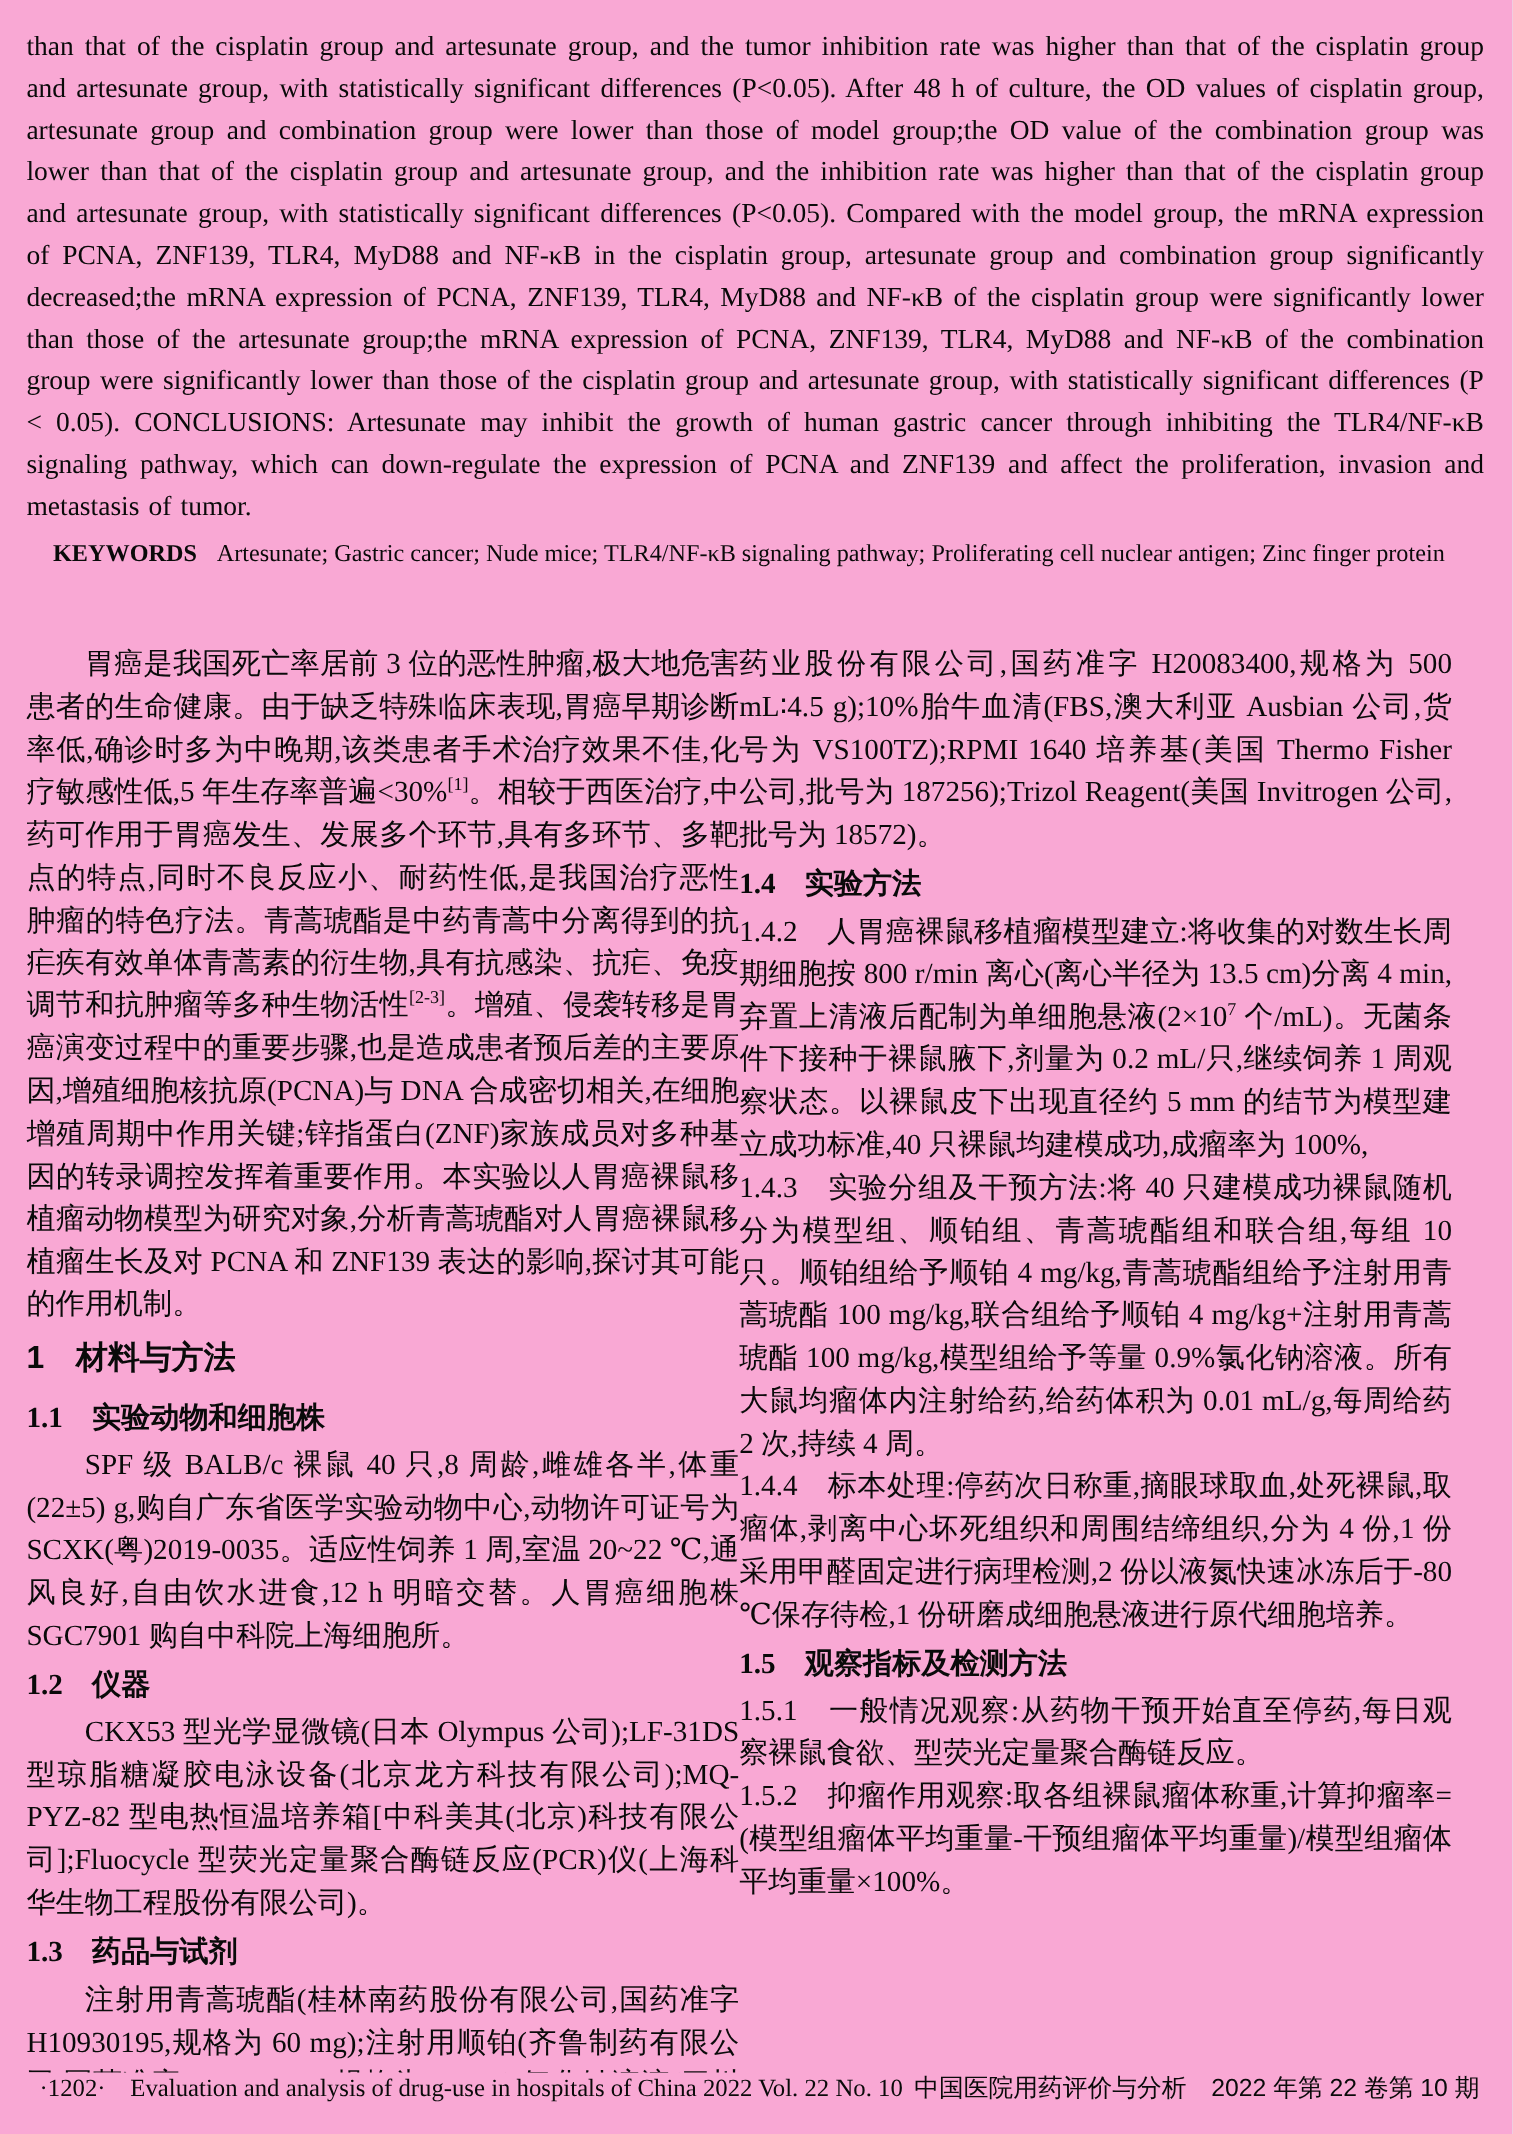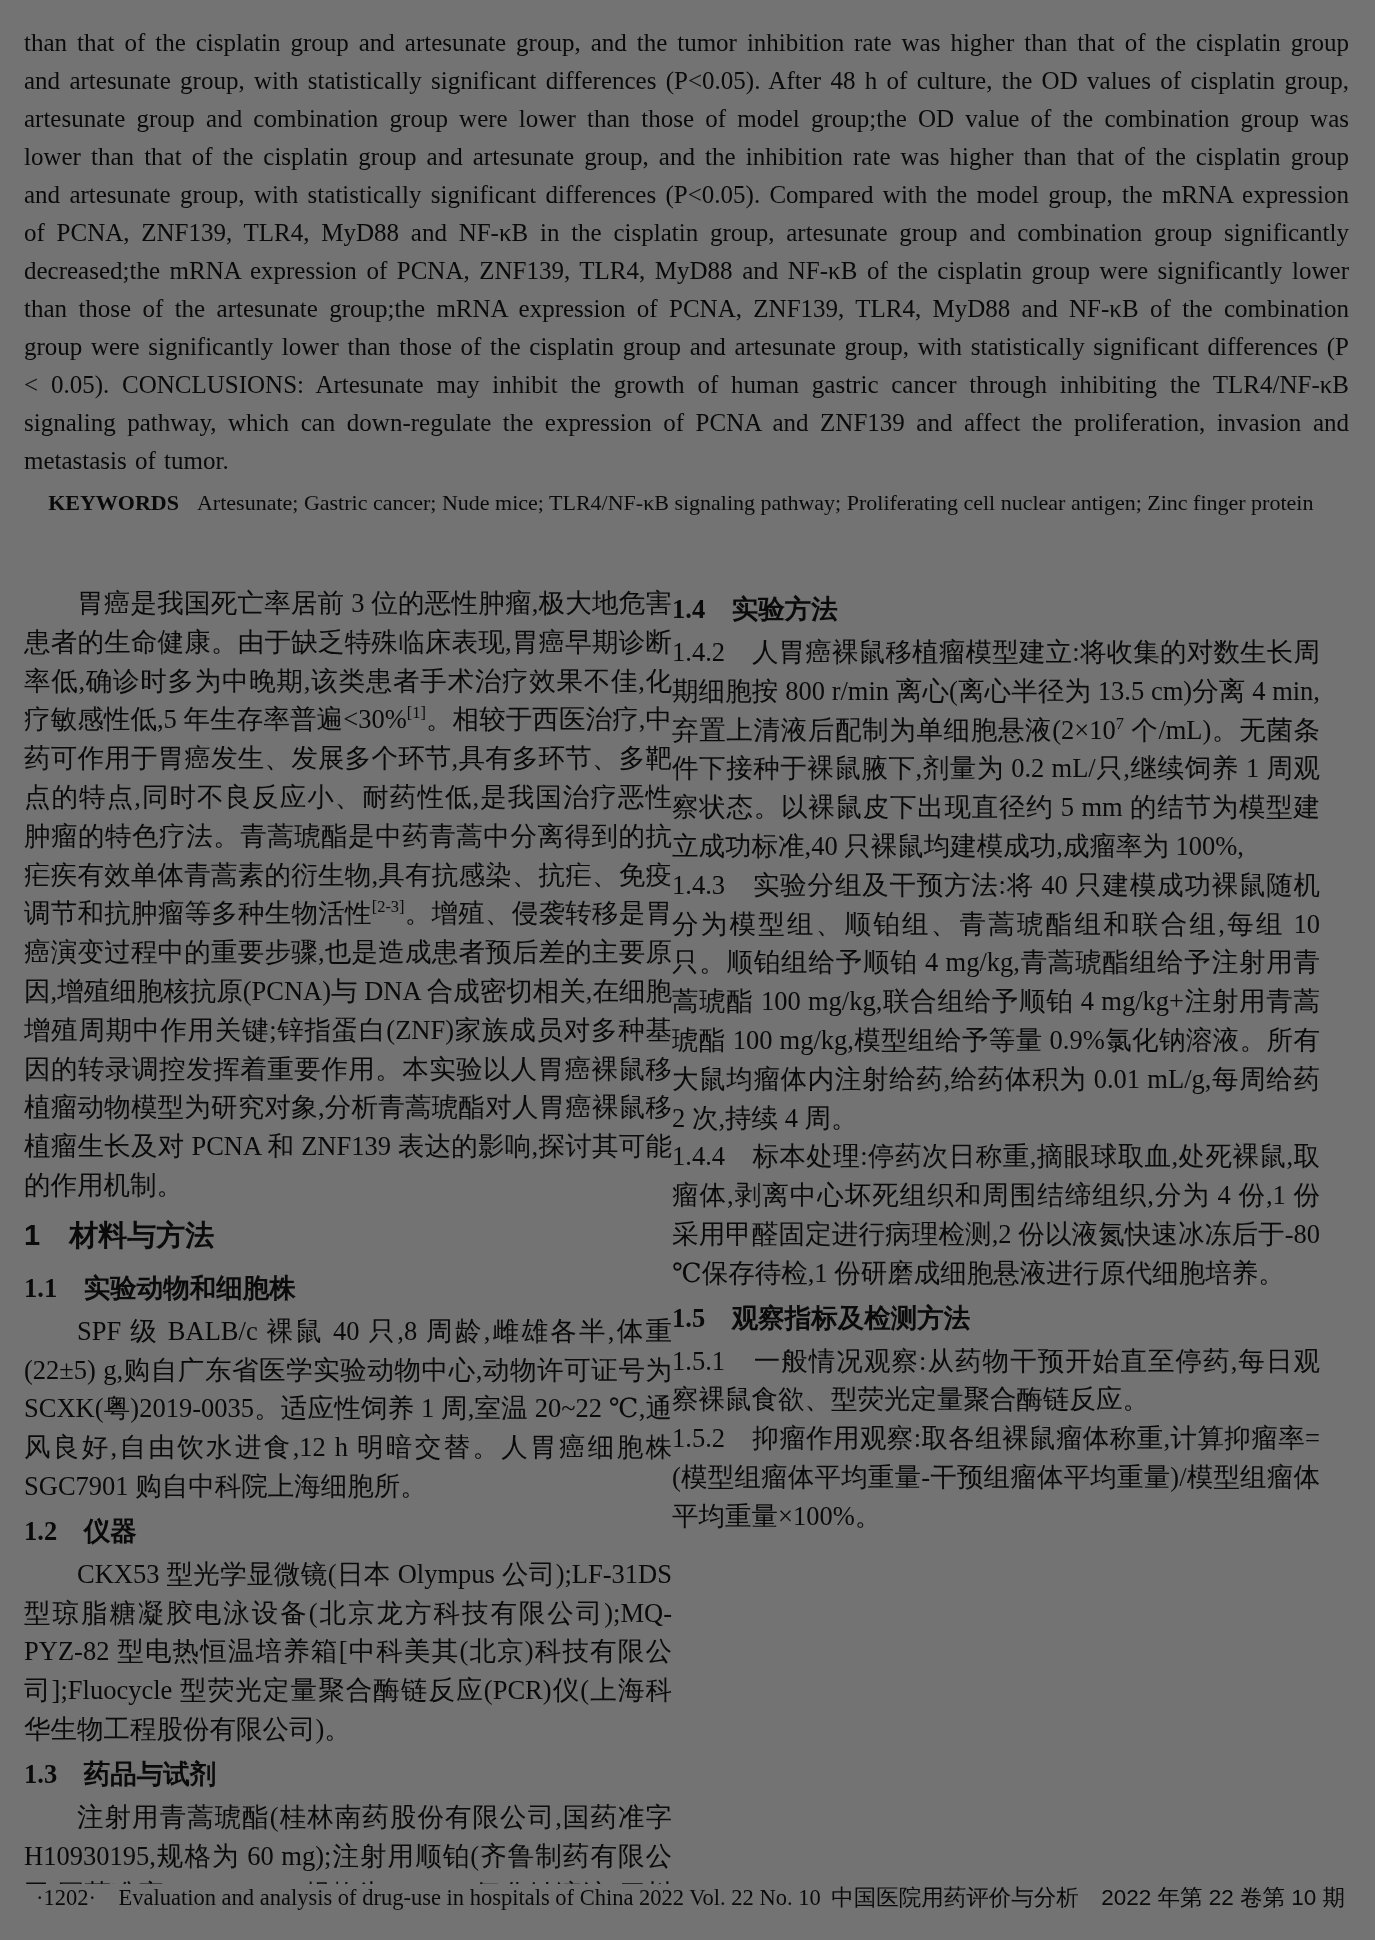--- a/index.html
+++ b/index.html
@@ -1,21 +1,21 @@
 <!DOCTYPE html>
 <html><head>
 <meta charset="utf-8">
 <style>
   * { margin:0; padding:0; box-sizing:border-box; }
   html,body { background:#e8e8e8; }
   .page {
     position:relative;
     width:1375px; height:1940px;
     margin:0 auto;
-    background:#737373;
+    background:#f9a8d4;
     color:#0a0a0a;
     font-family:"Liberation Serif","DejaVu Serif",serif;
     overflow:hidden;
   }
   
   .abstract {
     position:absolute; top:24px; left:24px; right:26px;
   }
   .abstract-body {
     font-size:25px; line-height:38px;
@@ -91,20 +91,21 @@
       <p class="para indent">SPF 级 BALB/c 裸鼠 40 只,8 周龄,雌雄各半,体重(22±5) g,购自广东省医学实验动物中心,动物许可证号为 SCXK(粤)2019-0035。适应性饲养 1 周,室温 20~22 ℃,通风良好,自由饮水进食,12 h 明暗交替。人胃癌细胞株 SGC7901 购自中科院上海细胞所。</p>
 
       <h3 class="h-level2">1.2　仪器</h3>
       <p class="para indent">CKX53 型光学显微镜(日本 Olympus 公司);LF-31DS 型琼脂糖凝胶电泳设备(北京龙方科技有限公司);MQ-PYZ-82 型电热恒温培养箱[中科美其(北京)科技有限公司];Fluocycle 型荧光定量聚合酶链反应(PCR)仪(上海科华生物工程股份有限公司)。</p>
 
       <h3 class="h-level2">1.3　药品与试剂</h3>
       <p class="para indent">注射用青蒿琥酯(桂林南药股份有限公司,国药准字 H10930195,规格为 60 mg);注射用顺铂(齐鲁制药有限公司,国药准字 H37021358,规格为 10 mg);氯化钠溶液(四川科伦</p>
     </div>
 
     <div class="col">
+      <p class="para">药业股份有限公司,国药准字 H20083400,规格为 500 mL∶4.5 g);10%胎牛血清(FBS,澳大利亚 Ausbian 公司,货号为 VS100TZ);RPMI 1640 培养基(美国 Thermo Fisher 公司,批号为 187256);Trizol Reagent(美国 Invitrogen 公司,批号为 18572)。</p>
 
       <h3 class="h-level2">1.4　实验方法</h3>
 
 
       <p class="para"><span>1.4.2　人胃癌裸鼠移植瘤模型建立:将收集的对数生长周期细胞按 800 r/min 离心(离心半径为 13.5 cm)分离 4 min,弃置上清液后配制为单细胞悬液(2×10</span><sup>7</sup><span> 个/mL)。无菌条件下接种于裸鼠腋下,剂量为 0.2 mL/只,继续饲养 1 周观察状态。以裸鼠皮下出现直径约 5 mm 的结节为模型建立成功标准,40 只裸鼠均建模成功,成瘤率为 100%,</span></p>
 
       <p class="para">1.4.3　实验分组及干预方法:将 40 只建模成功裸鼠随机分为模型组、顺铂组、青蒿琥酯组和联合组,每组 10 只。顺铂组给予顺铂 4 mg/kg,青蒿琥酯组给予注射用青蒿琥酯 100 mg/kg,联合组给予顺铂 4 mg/kg+注射用青蒿琥酯 100 mg/kg,模型组给予等量 0.9%氯化钠溶液。所有大鼠均瘤体内注射给药,给药体积为 0.01 mL/g,每周给药 2 次,持续 4 周。</p>
 
       <p class="para">1.4.4　标本处理:停药次日称重,摘眼球取血,处死裸鼠,取瘤体,剥离中心坏死组织和周围结缔组织,分为 4 份,1 份采用甲醛固定进行病理检测,2 份以液氮快速冰冻后于-80 ℃保存待检,1 份研磨成细胞悬液进行原代细胞培养。</p>
 

